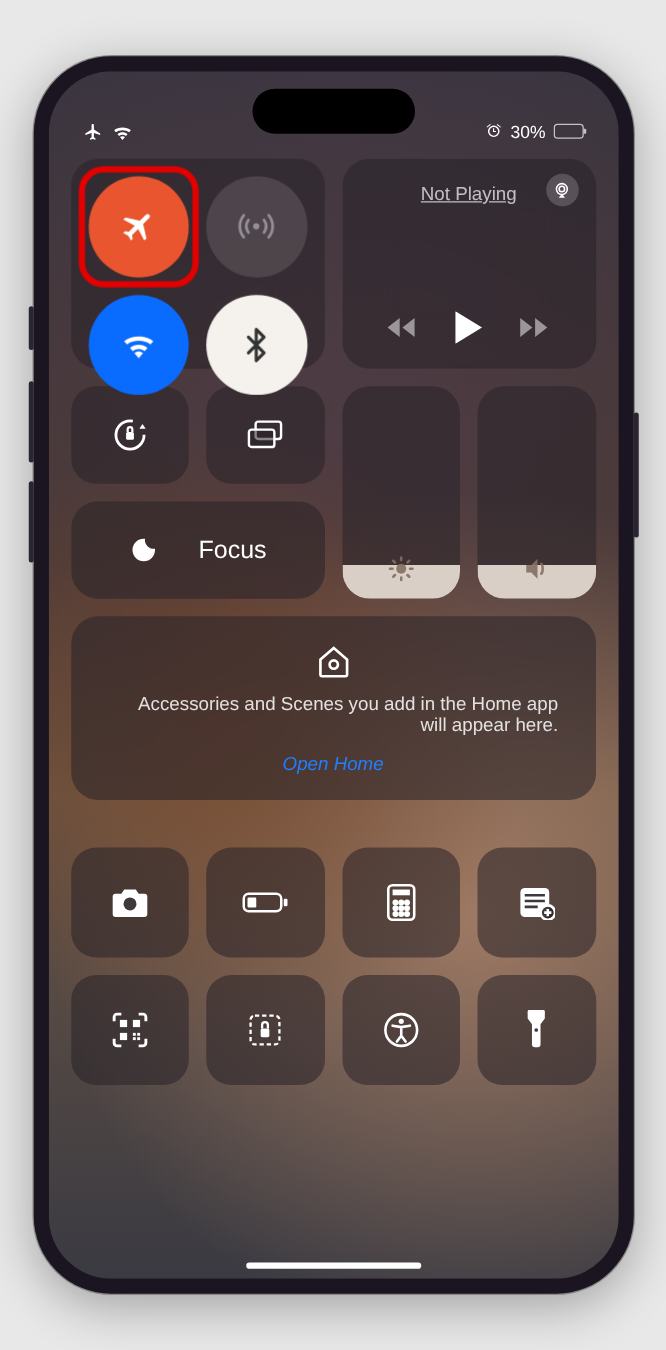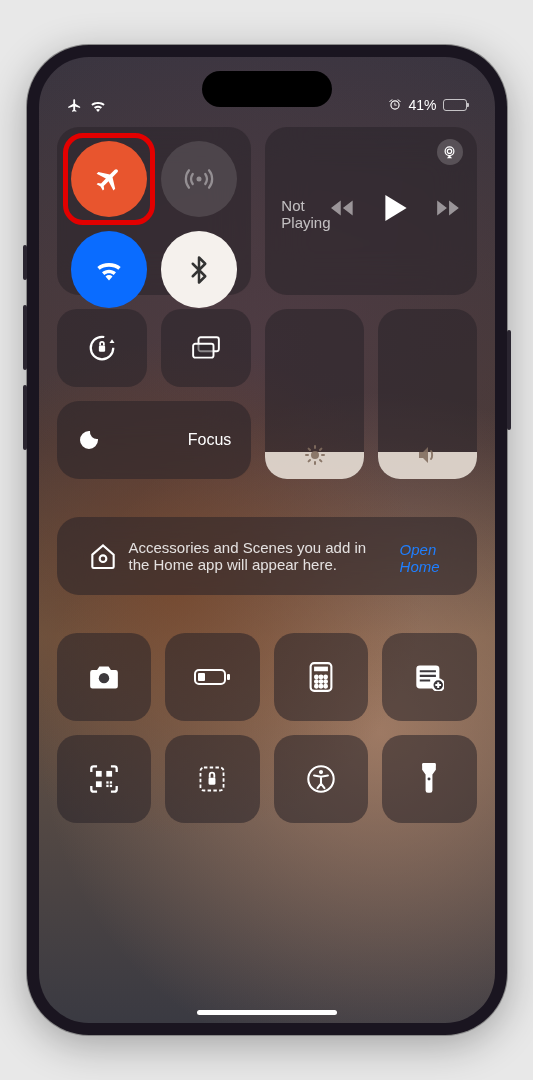--- a/index.html
+++ b/index.html
@@ -117,25 +117,26 @@
     inset: -8px;
     border: 5px solid #e30000;
     border-radius: 20px;
     pointer-events: none;
   }
   .cellular-btn { background: rgba(255,255,255,0.12); color: rgba(255,255,255,0.4); }
   .wifi-btn { background: #0a6cff; }
   .bt-btn { background: #f5f1ed; color: #333; }
   .media {
     padding: 14px 16px;
-    flex-direction: row;
+    flex-direction: column;
     align-items: center;
     justify-content: space-between;
     position: relative;
     color: rgba(255,255,255,0.7);
+    text-decoration: underline;
   }
   .airplay-corner {
     position: absolute; top: 12px; right: 14px;
     width: 26px; height: 26px;
     border-radius: 50%;
     background: rgba(255,255,255,0.18);
     display:flex; align-items:center; justify-content:center;
   }
   .media-text { font-size: 15px; margin-top: 6px; }
   .media-controls { display: flex; gap: 28px; align-items: center; padding-bottom: 6px; }
@@ -143,25 +144,25 @@
   .small-tile {
     background: rgba(40,35,40,0.55);
     border-radius: 20px;
     display: flex; align-items: center; justify-content: center;
     color: #fff;
   }
   .focus-tile {
     grid-column: 1;
     display: flex;
     align-items: center;
-    justify-content: space-between;
+    justify-content: center;
     padding: 0 20px;
     gap: 32px;
     color: #fff;
-    font-size: 16px;
+    font-size: 20px;
   }
   .slider-col {
     grid-column: 2;
     grid-row: 2 / 4;
     display: grid;
     grid-template-columns: 1fr 1fr;
     gap: 14px;
   }
   .vslider {
     background: rgba(40,35,40,0.55);
@@ -172,26 +173,26 @@
   }
   .vslider-fill {
     position: absolute;
     bottom: 0; left: 0; right: 0;
     background: rgba(245,235,225,0.85);
   }
   .vslider-icon { position: absolute; bottom: 12px; color: rgba(130,110,95,0.9); }
   .home-tile {
     grid-column: 1 / 3;
     padding: 20px 30px;
-    flex-direction: row;
+    flex-direction: column;
     gap: 10px;
-    text-align: left;
+    text-align: right;
     color: rgba(255,255,255,0.85);
     font-size: 15px;
-    margin-top: 24px;
+    margin-top: 0;
     margin-bottom: 24px;
   }
   .home-link { color: #1f7fff; font-size: 15px; margin-top: 4px; font-style: italic; }
   .bottom-row {
     grid-column: 1 / 3;
     display: grid;
     grid-template-columns: repeat(4, 1fr);
     gap: 14px;
   }
   .bottom-row .small-tile { border-radius: 20px; }
@@ -229,21 +230,21 @@
               <path d="M12 18l-3-3.5c1.7-1.5 4.3-1.5 6 0L12 18zm-6-7c3.3-3 8.7-3 12 0l-2 2.3c-2.2-2-5.8-2-8 0L6 11zm-4-4.6C6.6 2 17.4 2 22 6.4l-2 2.3C16.3 5.3 7.7 5.3 4 8.7L2 6.4z"></path>
             </svg>
         </span>
       </div>
       <div class="status-right">
         <span>
           <svg width="14" height="14" viewBox="0 0 24 24" fill="#fff">
               <path d="M12 4a8 8 0 108 8 8 8 0 00-8-8zm0 14a6 6 0 116-6 6 6 0 01-6 6zM7 2L2 6l1 1 5-4zm10 0l-1 1 5 4 1-1zM11 8v5h4v-1.5h-2.5V8z"></path>
             </svg>
         </span>
-        <span>41%</span>
+        <span>30%</span>
         <span class="battery-icon">
           <span class="battery-fill"></span>
         </span>
       </div>
     </div>
 
     <div class="cc-grid">
 
       <div class="tile connectivity">
         <div class="circle-btn airplane-btn">

